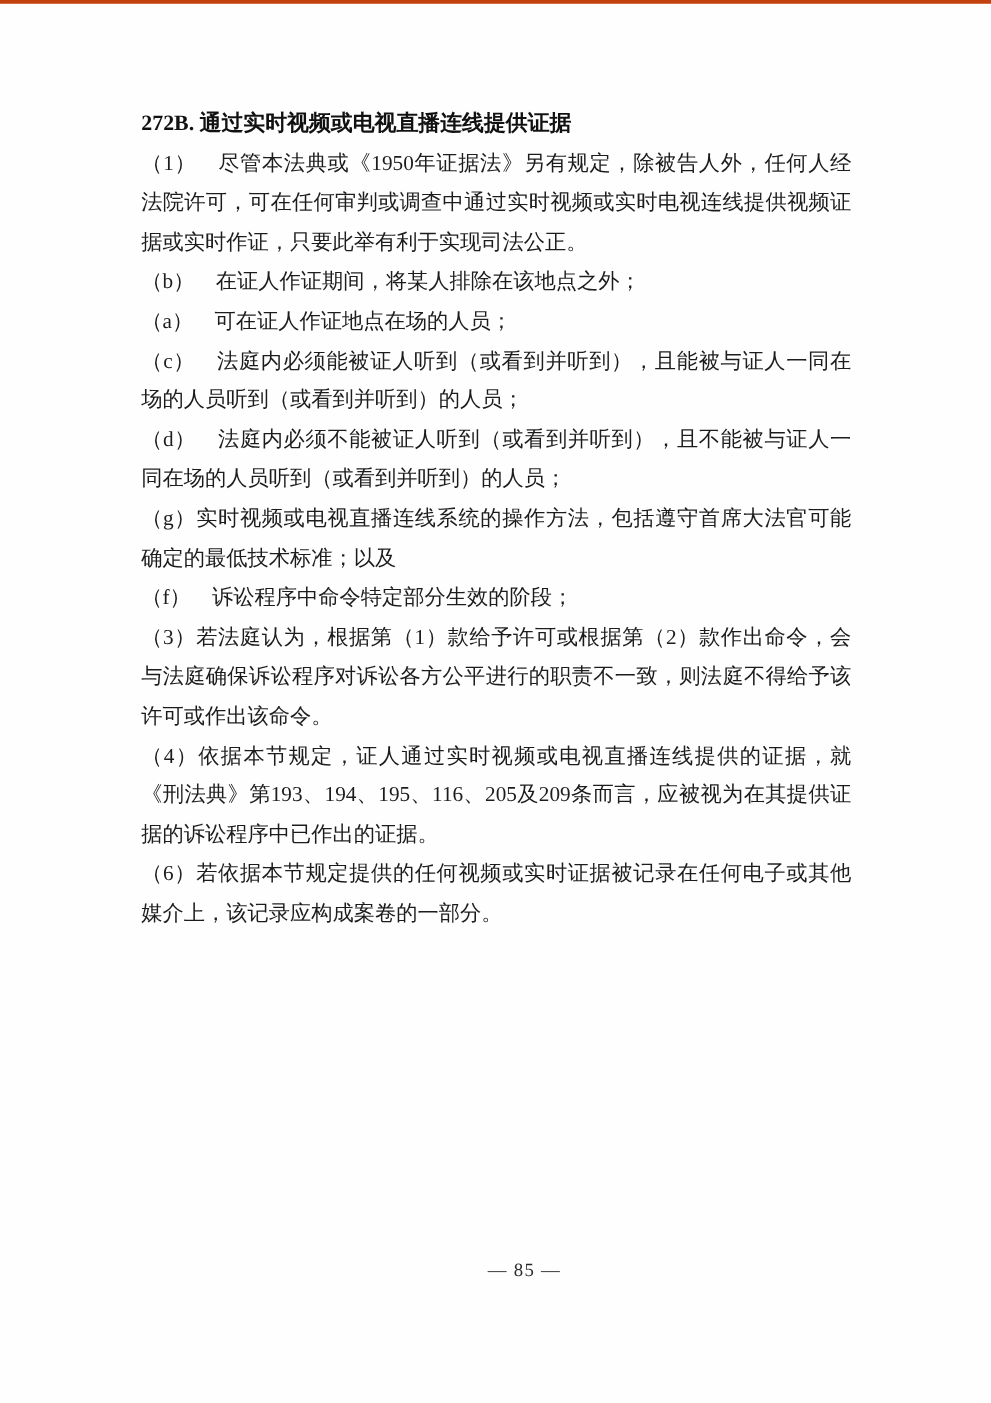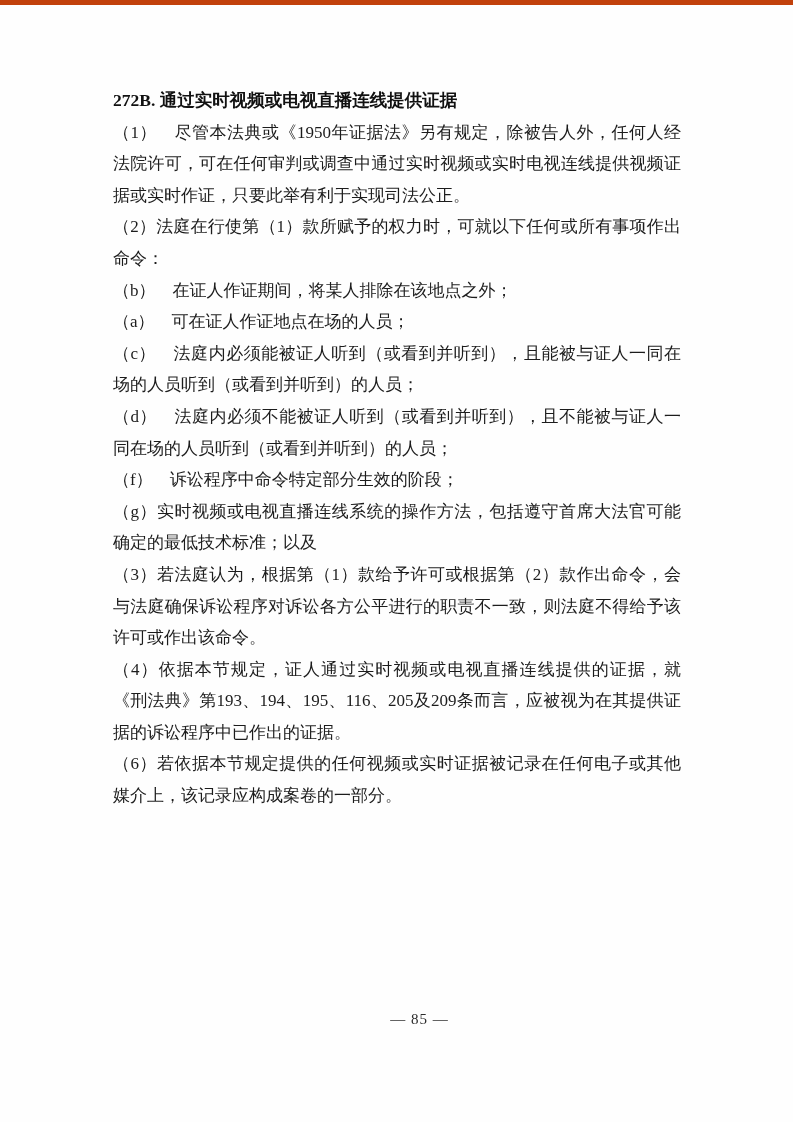--- a/index.html
+++ b/index.html
@@ -6,21 +6,21 @@
     margin: 0;
     padding: 0;
     background: #ffffff;
   }
   .page {
     position: relative;
     width: 793px;
     height: 1122px;
     background: #fefefe;
     box-sizing: border-box;
-    border-top: 5px solid #c2410c;
+    border-top: 3px solid #c2410c;
     font-family: "Liberation Serif", "DejaVu Serif", serif;
     color: #1c1c1c;
     overflow: hidden;
   }
   .content {
     position: absolute;
     left: 113px;
     top: 80px;
     width: 568px;
   }
@@ -53,26 +53,25 @@
   }
 </style>
 </head>
 <body>
 
 <div class="page">
   <div class="content">
     <h1 class="section-heading">272B. 通过实时视频或电视直播连线提供证据</h1>
 
     <p class="para">（1）　尽管本法典或《1950年证据法》另有规定，除被告人外，任何人经法院许可，可在任何审判或调查中通过实时视频或实时电视连线提供视频证据或实时作证，只要此举有利于实现司法公正。</p>
-    <p class="para">（2）法庭在行使第（1）款所赋予的权力时，可就以下任何或所有事项作出命令：</p>
     <p class="para">（b）　在证人作证期间，将某人排除在该地点之外；</p>
     <p class="para">（a）　可在证人作证地点在场的人员；</p>
     <p class="para">（c）　法庭内必须能被证人听到（或看到并听到），且能被与证人一同在场的人员听到（或看到并听到）的人员；</p>
     <p class="para">（d）　法庭内必须不能被证人听到（或看到并听到），且不能被与证人一同在场的人员听到（或看到并听到）的人员；</p>
+    <p class="para">（g）实时视频或电视直播连线系统的操作方法，包括遵守首席大法官可能确定的最低技术标准；以及</p>
     <p class="para">（f）　诉讼程序中命令特定部分生效的阶段；</p>
-    <p class="para">（g）实时视频或电视直播连线系统的操作方法，包括遵守首席大法官可能确定的最低技术标准；以及</p>
     <p class="para">（3）若法庭认为，根据第（1）款给予许可或根据第（2）款作出命令，会与法庭确保诉讼程序对诉讼各方公平进行的职责不一致，则法庭不得给予该许可或作出该命令。</p>
     <p class="para">（4）依据本节规定，证人通过实时视频或电视直播连线提供的证据，就《刑法典》第193、194、195、116、205及209条而言，应被视为在其提供证据的诉讼程序中已作出的证据。</p>
     <p class="para">（6）若依据本节规定提供的任何视频或实时证据被记录在任何电子或其他媒介上，该记录应构成案卷的一部分。</p>
   </div>
 
   <div class="page-number">— 85 —</div>
 </div>
 
 </body></html>

